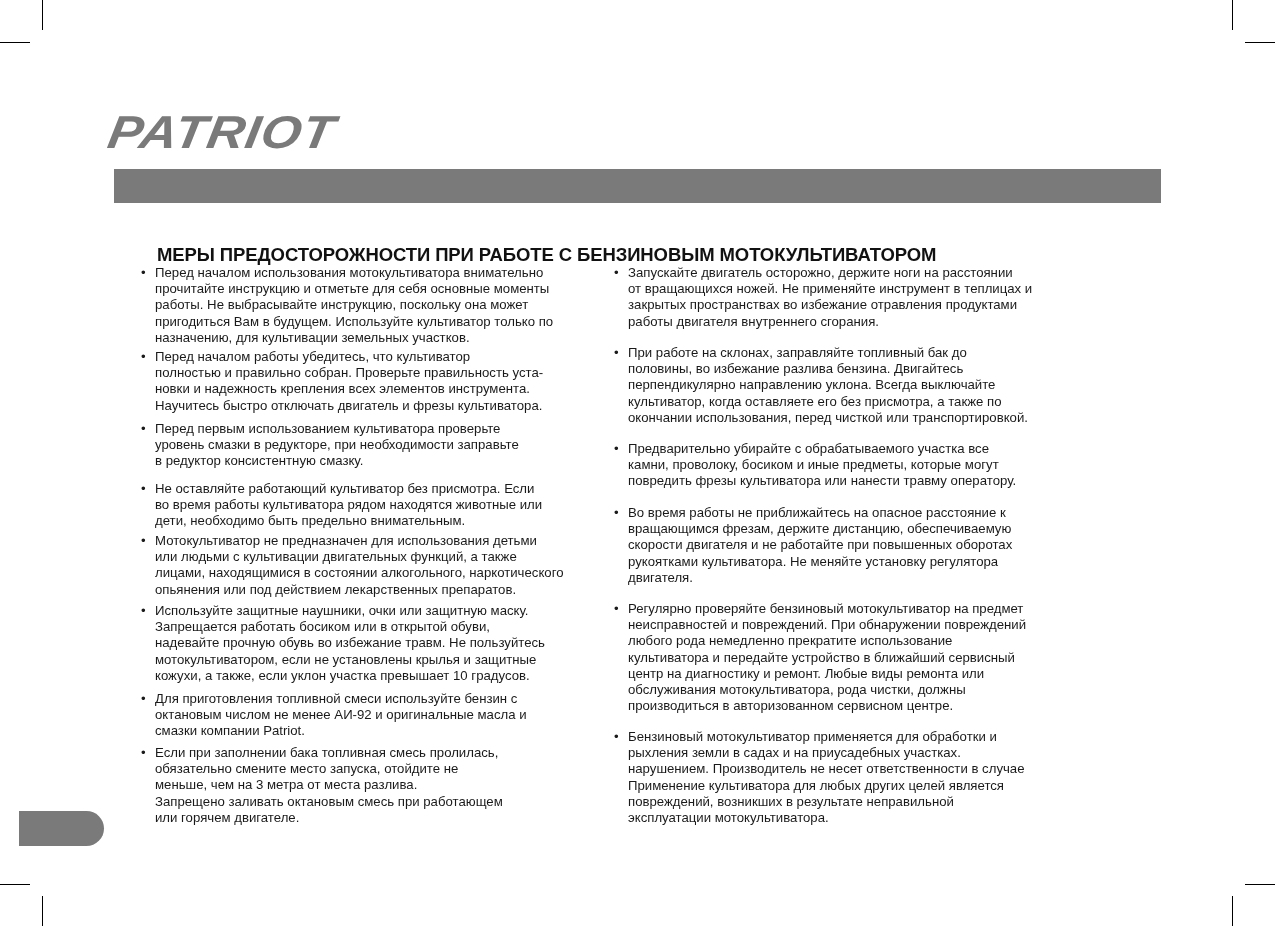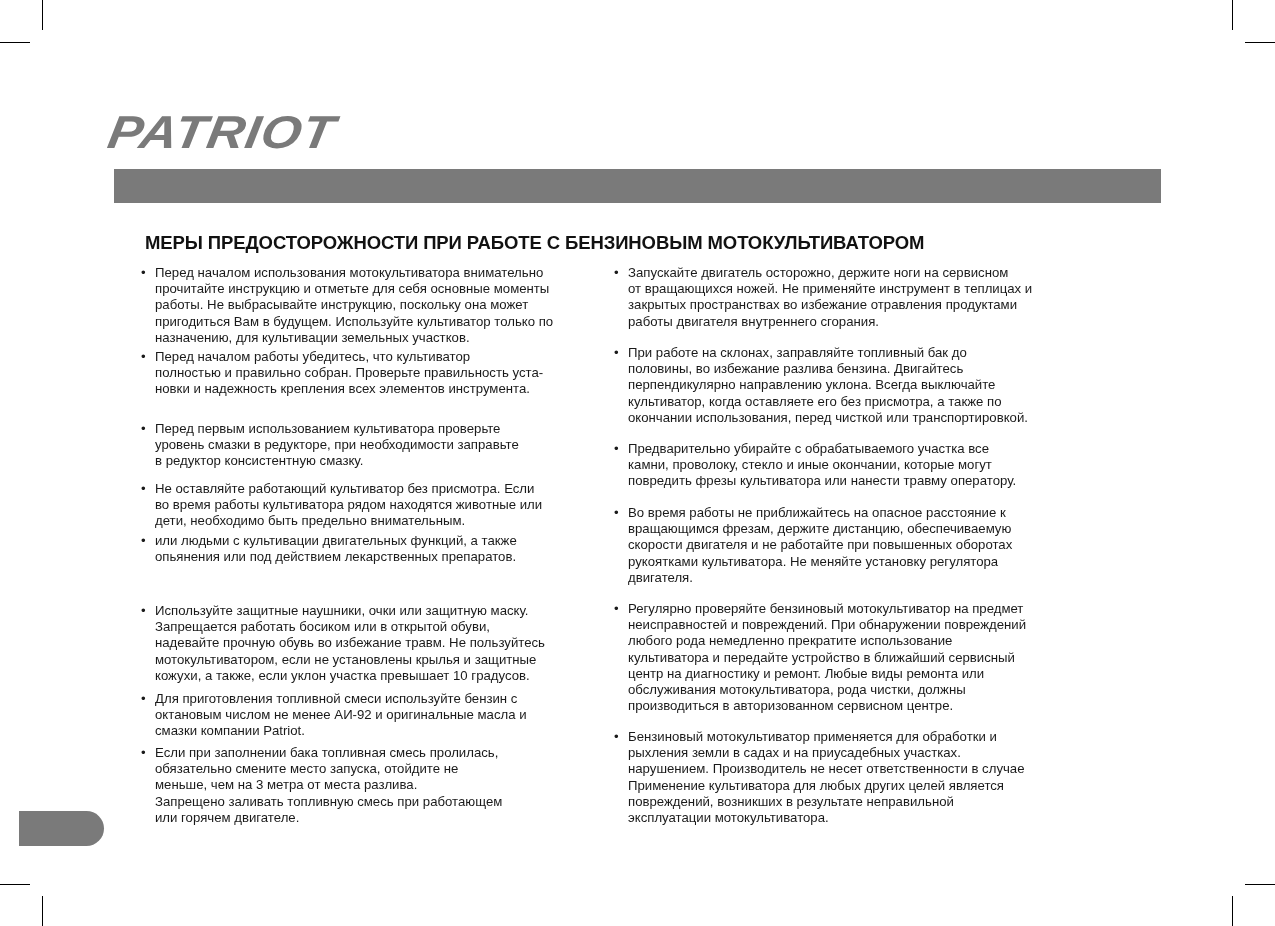--- a/index.html
+++ b/index.html
@@ -53,52 +53,55 @@
 <div class="crop" style="left:1245px;top:42px;width:30px;height:1px;"></div>
 <div class="crop" style="left:0;top:884px;width:30px;height:1px;"></div>
 <div class="crop" style="left:42px;top:896px;width:1px;height:30px;"></div>
 <div class="crop" style="left:1245px;top:884px;width:30px;height:1px;"></div>
 <div class="crop" style="left:1232px;top:896px;width:1px;height:30px;"></div>
 
 <div class="logo">PATRIOT</div>
 
 <div class="header-bar"></div>
 
-<h1 class="title" style="margin:4px;">МЕРЫ ПРЕДОСТОРОЖНОСТИ ПРИ РАБОТЕ С БЕНЗИНОВЫМ МОТОКУЛЬТИВАТОРОМ</h1>
+<h1 class="title" style="margin:16px;">МЕРЫ ПРЕДОСТОРОЖНОСТИ ПРИ РАБОТЕ С БЕНЗИНОВЫМ МОТОКУЛЬТИВАТОРОМ</h1>
 
 <div class="col col-left" id="col-left">
     <div class="item" style="position: absolute; top: 0px;">
       <span class="bullet">•</span>
       <span class="line">Перед началом использования мотокультиватора внимательно</span>
       <span class="line">прочитайте инструкцию и отметьте для себя основные моменты</span>
       <span class="line">работы. Не выбрасывайте инструкцию, поскольку она может</span>
       <span class="line">пригодиться Вам в будущем. Используйте культиватор только по</span>
       <span class="line">назначению, для культивации земельных участков.</span>
     </div>
     <div class="item" style="position: absolute; top: 84px;">
       <span class="bullet">•</span>
       <span class="line">Перед началом работы убедитесь, что культиватор</span>
       <span class="line">полностью и правильно собран. Проверьте правильность уста-</span>
       <span class="line">новки и надежность крепления всех элементов инструмента.</span>
+      <span class="line">Научитесь быстро отключать двигатель и фрезы культиватора.</span>
     </div>
     <div class="item" style="position: absolute; top: 156px;">
       <span class="bullet">•</span>
       <span class="line">Перед первым использованием культиватора проверьте</span>
       <span class="line">уровень смазки в редукторе, при необходимости заправьте</span>
       <span class="line">в редуктор консистентную смазку.</span>
     </div>
     <div class="item" style="position: absolute; top: 216px;">
       <span class="bullet">•</span>
       <span class="line">Не оставляйте работающий культиватор без присмотра. Если</span>
       <span class="line">во время работы культиватора рядом находятся животные или</span>
       <span class="line">дети, необходимо быть предельно внимательным.</span>
     </div>
     <div class="item" style="position: absolute; top: 268px;">
       <span class="bullet">•</span>
+      <span class="line">Мотокультиватор не предназначен для использования детьми</span>
       <span class="line">или людьми с культивации двигательных функций, а также</span>
+      <span class="line">лицами, находящимися в состоянии алкогольного, наркотического</span>
       <span class="line">опьянения или под действием лекарственных препаратов.</span>
     </div>
     <div class="item" style="position: absolute; top: 338px;">
       <span class="bullet">•</span>
       <span class="line">Используйте защитные наушники, очки или защитную маску.</span>
       <span class="line">Запрещается работать босиком или в открытой обуви,</span>
       <span class="line">надевайте прочную обувь во избежание травм. Не пользуйтесь</span>
       <span class="line">мотокультиватором, если не установлены крылья и защитные</span>
       <span class="line">кожухи, а также, если уклон участка превышает 10 градусов.</span>
     </div>
@@ -106,44 +109,44 @@
       <span class="bullet">•</span>
       <span class="line">Для приготовления топливной смеси используйте бензин с</span>
       <span class="line">октановым числом не менее АИ-92 и оригинальные масла и</span>
       <span class="line">смазки компании Patriot.</span>
     </div>
     <div class="item" style="position: absolute; top: 480px;">
       <span class="bullet">•</span>
       <span class="line">Если при заполнении бака топливная смесь пролилась,</span>
       <span class="line">обязательно смените место запуска, отойдите не</span>
       <span class="line">меньше, чем на 3 метра от места разлива.</span>
-      <span class="line">Запрещено заливать топливную смесь при работающем</span>
+      <span class="line">Запрещено заливать октановым смесь при работающем</span>
       <span class="line">или горячем двигателе.</span>
     </div>
   </div>
 <div class="col col-right" id="col-right">
     <div class="item" style="position: absolute; top: 0px;">
       <span class="bullet">•</span>
-      <span class="line">Запускайте двигатель осторожно, держите ноги на сервисном</span>
+      <span class="line">Запускайте двигатель осторожно, держите ноги на расстоянии</span>
       <span class="line">от вращающихся ножей. Не применяйте инструмент в теплицах и</span>
       <span class="line">закрытых пространствах во избежание отравления продуктами</span>
       <span class="line">работы двигателя внутреннего сгорания.</span>
     </div>
     <div class="item" style="position: absolute; top: 80px;">
       <span class="bullet">•</span>
       <span class="line">При работе на склонах, заправляйте топливный бак до</span>
       <span class="line">половины, во избежание разлива бензина. Двигайтесь</span>
       <span class="line">перпендикулярно направлению уклона. Всегда выключайте</span>
       <span class="line">культиватор, когда оставляете его без присмотра, а также  по</span>
       <span class="line">окончании  использования, перед чисткой или транспортировкой.</span>
     </div>
     <div class="item" style="position: absolute; top: 176px;">
       <span class="bullet">•</span>
       <span class="line">Предварительно убирайте с обрабатываемого участка все</span>
-      <span class="line">камни, проволоку, стекло и иные окончании, которые могут</span>
+      <span class="line">камни, проволоку, босиком и иные предметы, которые могут</span>
       <span class="line">повредить фрезы культиватора или нанести травму оператору.</span>
     </div>
     <div class="item" style="position: absolute; top: 240px;">
       <span class="bullet">•</span>
       <span class="line">Во время работы не приближайтесь на опасное расстояние к</span>
       <span class="line">вращающимся фрезам, держите дистанцию, обеспечиваемую</span>
       <span class="line">скорости двигателя и не работайте при повышенных оборотах</span>
       <span class="line">рукоятками культиватора. Не меняйте установку регулятора</span>
       <span class="line">двигателя.</span>
     </div>

